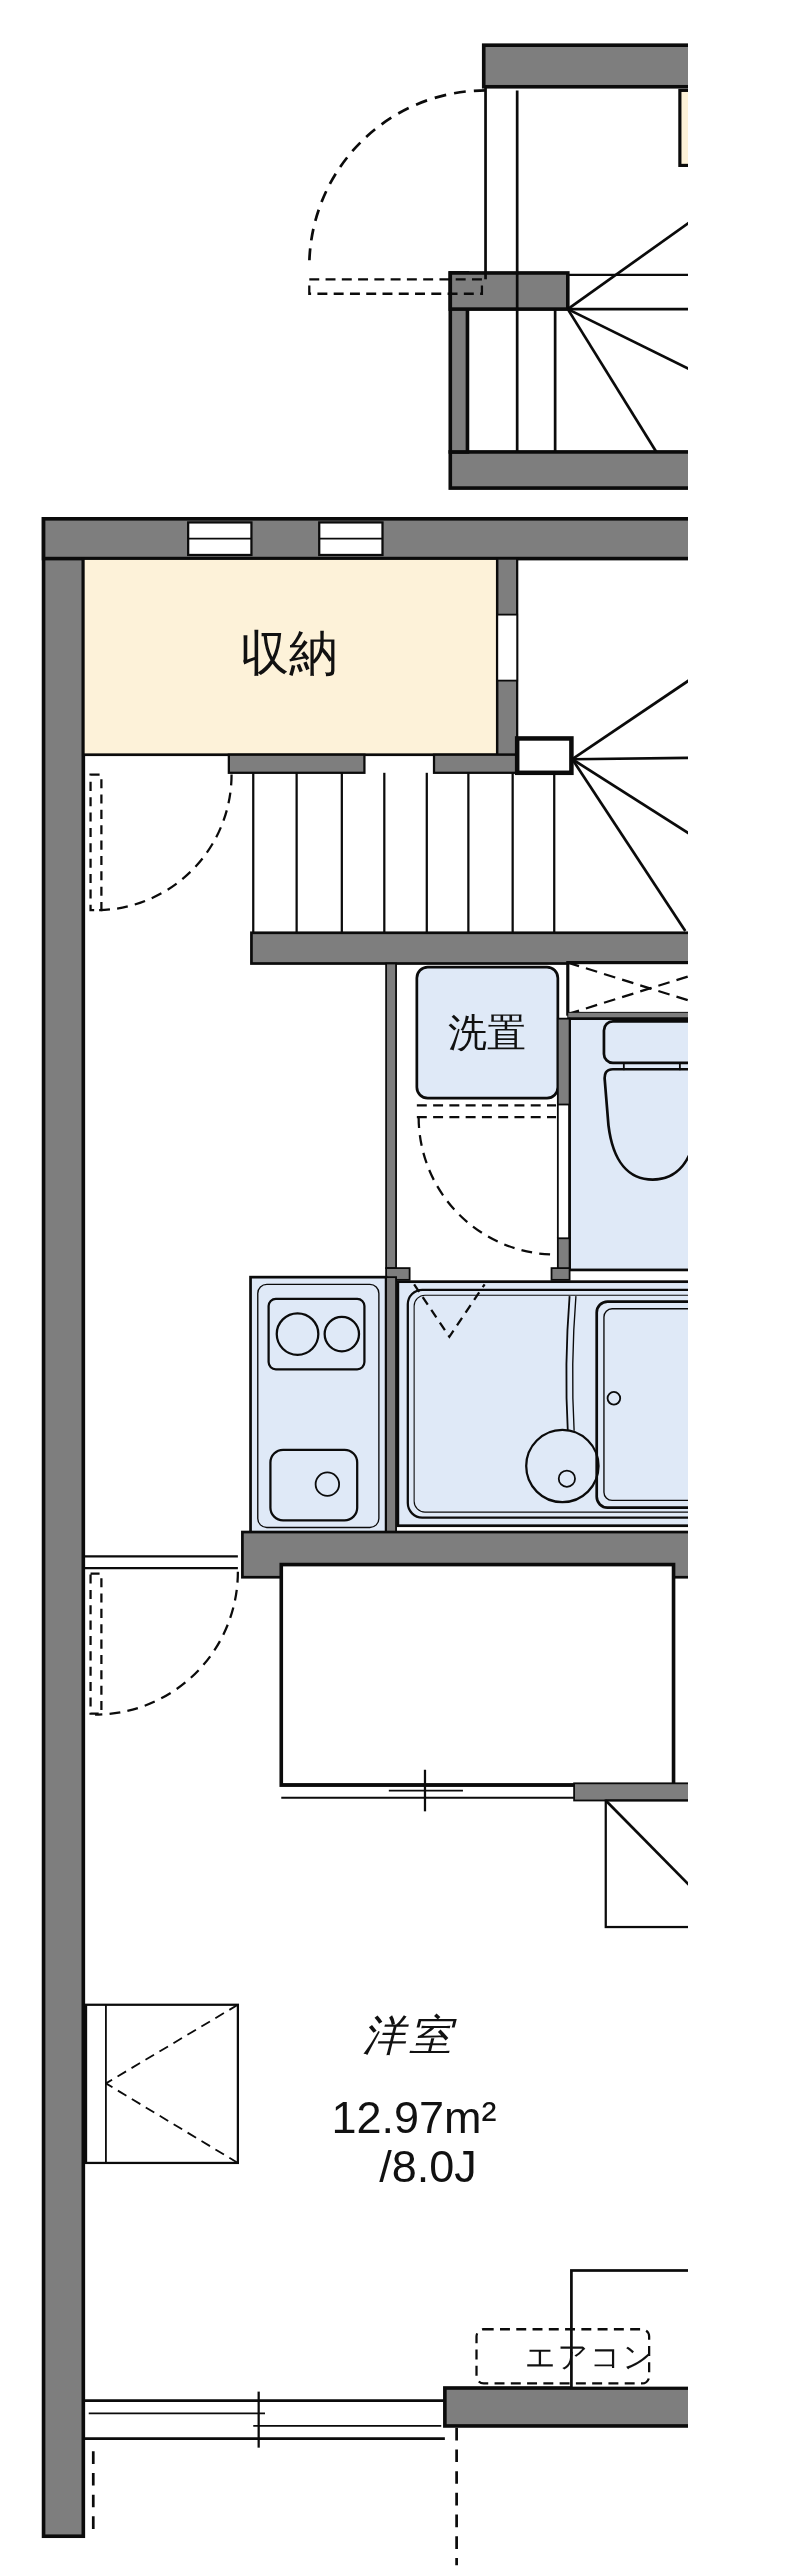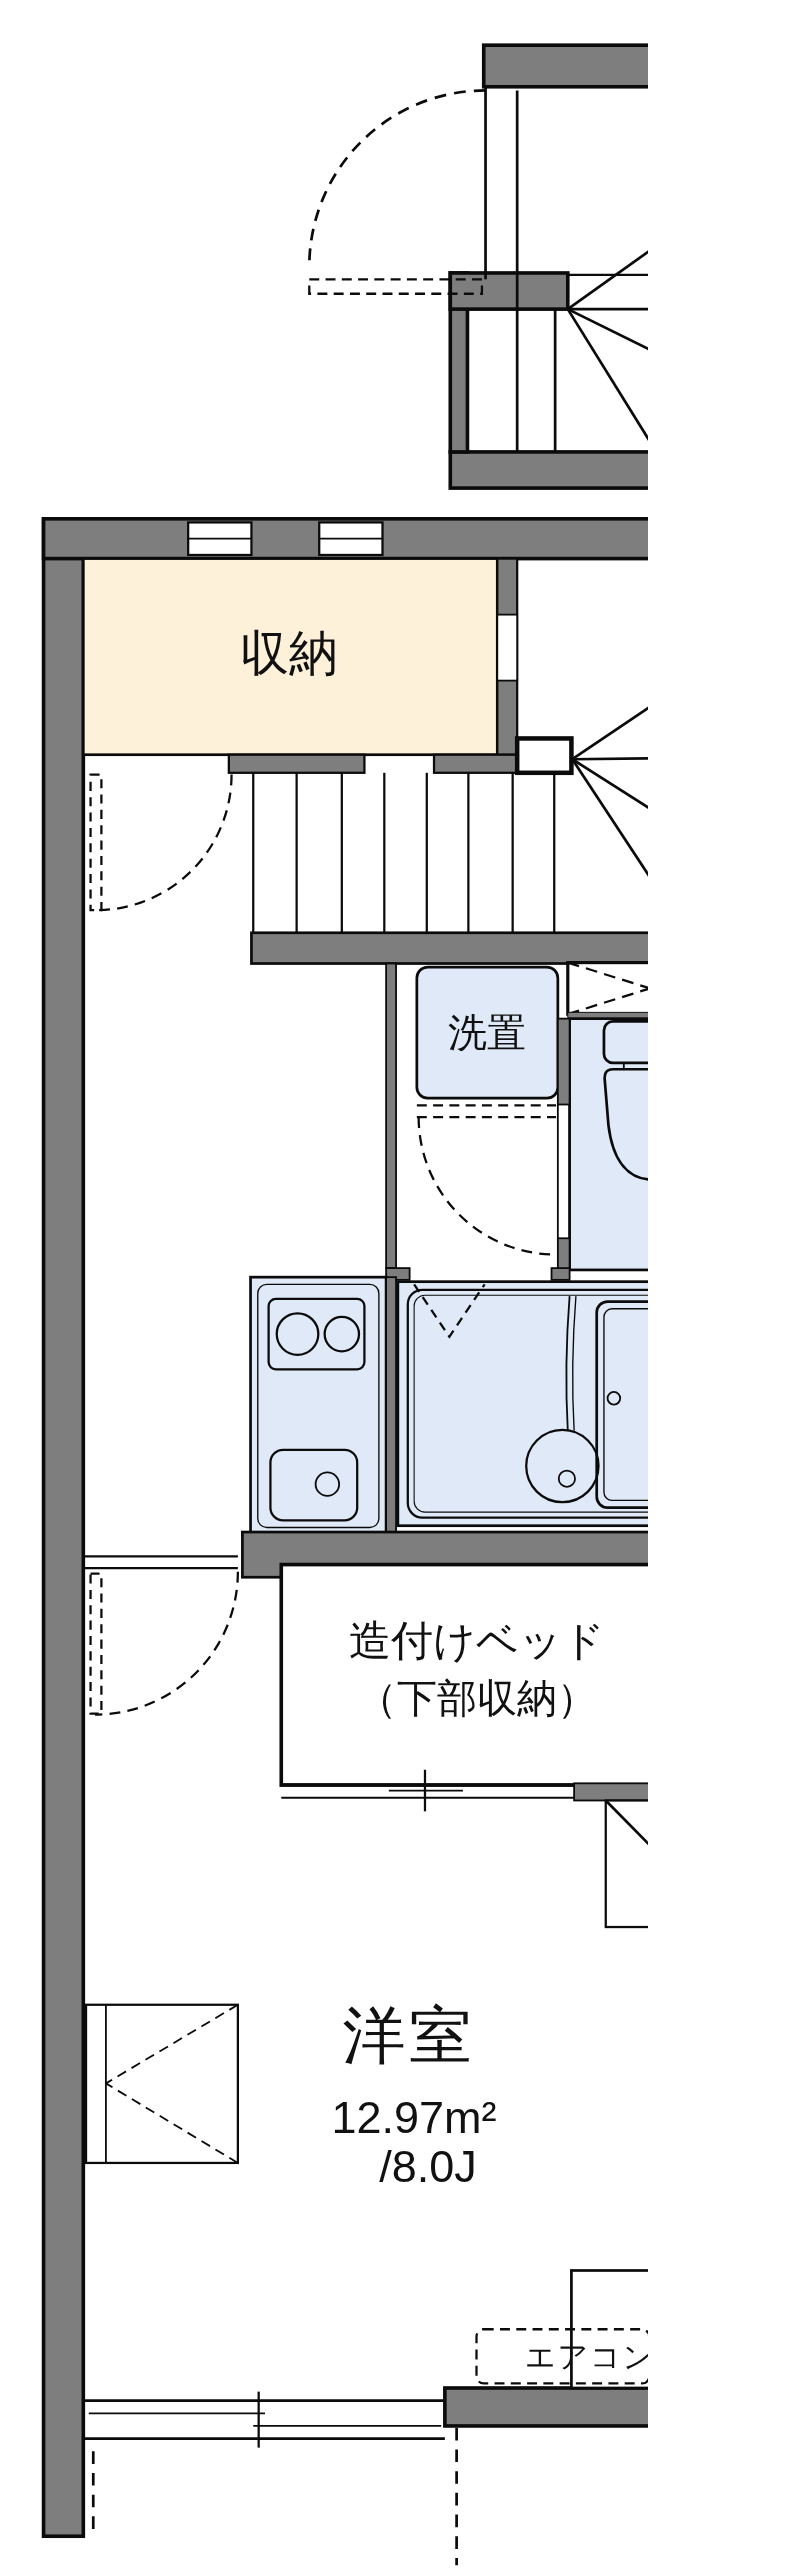--- a/index.html
+++ b/index.html
@@ -1,25 +1,25 @@
 <!DOCTYPE html>
 <html style="font-size:14.5px"><head>
 <meta charset="utf-8">
 <style>
   html,body{margin:0;padding:0;background:#ffffff;}
   .plan{position:relative;width:648px;height:2576px;background:#ffffff;
-        font-family:"Liberation Sans","DejaVu Sans",sans-serif;overflow:hidden;}
+        font-family:"Liberation Sans","DejaVu Sans",sans-serif;overflow:hidden;padding-left:40px;}
   .plan svg{position:absolute;left:0;top:0;}
   .lbl{position:absolute;transform:translate(-50%,-50%);color:#111;
        white-space:nowrap;line-height:1;}
   .lbl-storage{left:289px;top:653px;font-size:49px;}
   .lbl-washer{left:487px;top:1032px;font-size:39px;}
   .lbl-bed1{left:477px;top:1641px;font-size:42px;}
   .lbl-bed2{left:477px;top:1698px;font-size:40px;}
-  .lbl-room{left:409px;top:2035px;font-size:63px;letter-spacing:3.6px;}
+  .lbl-room{left:409px;top:2035px;font-size:43px;letter-spacing:3.6px;font-style:italic;}
   .lbl-area{left:414px;top:2111px;font-size:45px;margin-top:6px;}
   .lbl-jo{left:428px;top:2166px;font-size:45px;}
   .lbl-aircon{left:590px;top:2357px;font-size:30px;letter-spacing:1.8px;}
 </style>
 </head>
 <body>
 
 <div class="plan">
 <svg width="812" height="2576" viewBox="0 0 898 2850">
 
@@ -181,20 +181,18 @@
     <line x1="286" y1="2646" x2="286" y2="2708" stroke-width="2.5"></line>
   </g>
   <g fill="none" stroke="#0b0b0b" stroke-width="3" stroke-dasharray="14 10">
     <line x1="103" y1="2712" x2="103" y2="2804"></line>
     <line x1="505" y1="2686" x2="505" y2="2838"></line>
   </g>
 </svg>
 
   <div class="lbl lbl-storage">収納</div>
   <div class="lbl lbl-washer">洗置</div>
-  <div class="lbl lbl-bed1">造付けベッド</div>
-  <div class="lbl lbl-bed2">（下部収納）</div>
   <div class="lbl lbl-room">洋室</div>
   <div class="lbl lbl-area">12.97m²</div>
   <div class="lbl lbl-jo">/8.0J</div>
   <div class="lbl lbl-aircon">エアコン</div>
 </div>
 
 
 </body></html>

